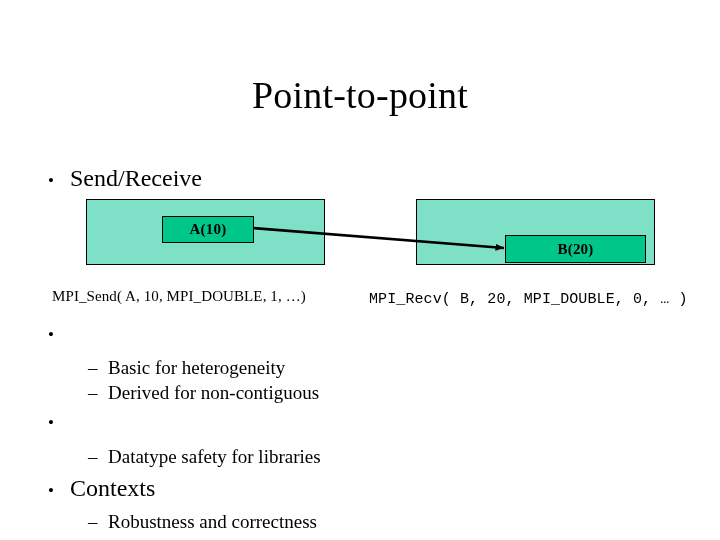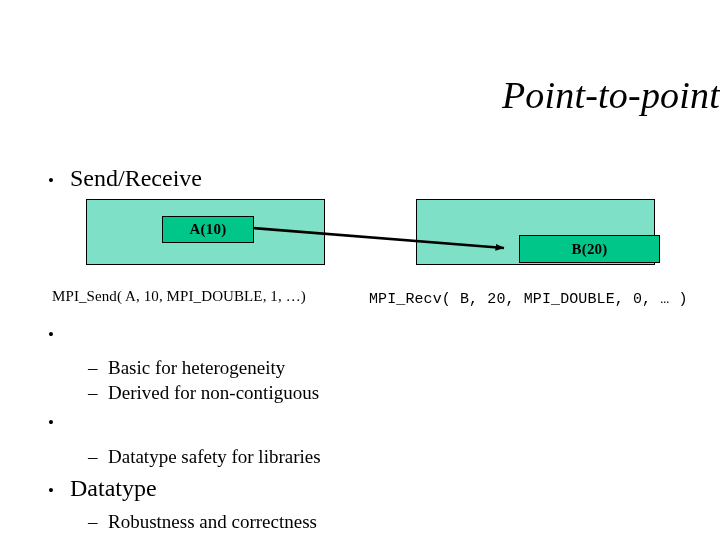--- a/index.html
+++ b/index.html
@@ -16,27 +16,26 @@
     font-family: "Liberation Serif", "DejaVu Serif", serif;
     color: #000000;
   }
 
   
   .slide-title {
     position: absolute;
     left: 0;
     top: 72px;
     width: 720px;
-    text-align: right;
+    text-align: center;
     font-size: 38px;
     line-height: 46px;
     font-weight: normal;
     letter-spacing: 0.2px;
     white-space: nowrap;
-    font-style: italic;
   }
 
   
   .bullet-l1 {
     position: absolute;
     display: flex;
     align-items: baseline;
     font-size: 24px;
     line-height: 30px;
     white-space: nowrap;
@@ -88,21 +87,21 @@
     display: flex;
     align-items: center;
     justify-content: center;
     font-size: 15px;
     font-weight: bold;
     letter-spacing: 0.2px;
   }
   #outer-left  { left: 86px;  top: 199px; width: 239px; height: 66px; }
   #outer-right { left: 416px; top: 199px; width: 239px; height: 66px; }
   #inner-a     { left: 162px; top: 216px; width: 92px;  height: 27px; }
-  #inner-b     { left: 505px; top: 235px; width: 141px; height: 28px; margin-left: 14px; }
+  #inner-b     { left: 505px; top: 235px; width: 141px; height: 28px; }
 
   .arrow-layer {
     position: absolute;
     left: 0; top: 0;
     width: 720px; height: 540px;
   }
 
   
   .code-label {
     position: absolute;
@@ -170,19 +169,19 @@
   <span class="marker">•</span>
 </div>
 
 <div class="bullet-l2" style="left:88px; top:444px;">
   <span class="marker">–</span>
   <span class="btext">Datatype safety for libraries</span>
 </div>
 
 <div class="bullet-l1" style="left:48px; top:473px;">
   <span class="marker">•</span>
-  <span class="btext">Datatype</span>
+  <span class="btext">Contexts</span>
 </div>
 
 <div class="bullet-l2" style="left:88px; top:509px;">
   <span class="marker">–</span>
   <span class="btext">Robustness and correctness</span>
 </div>
 
 </body></html>

